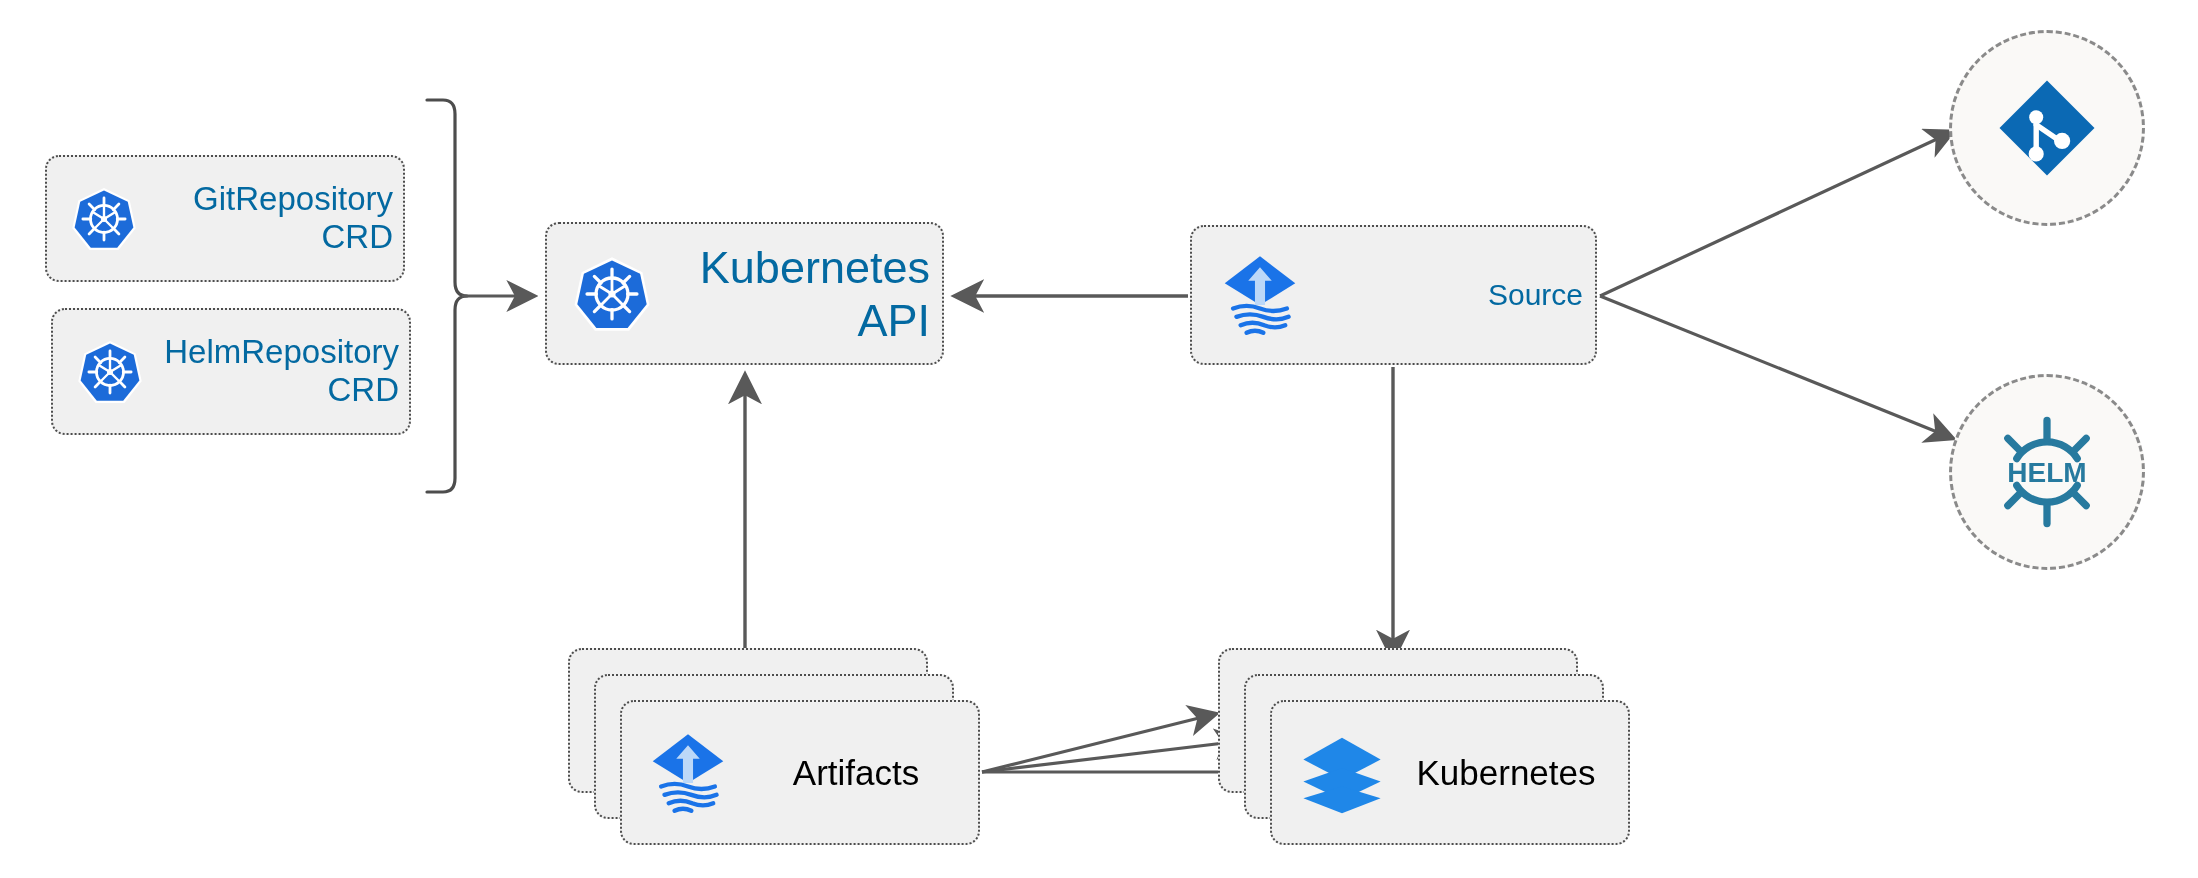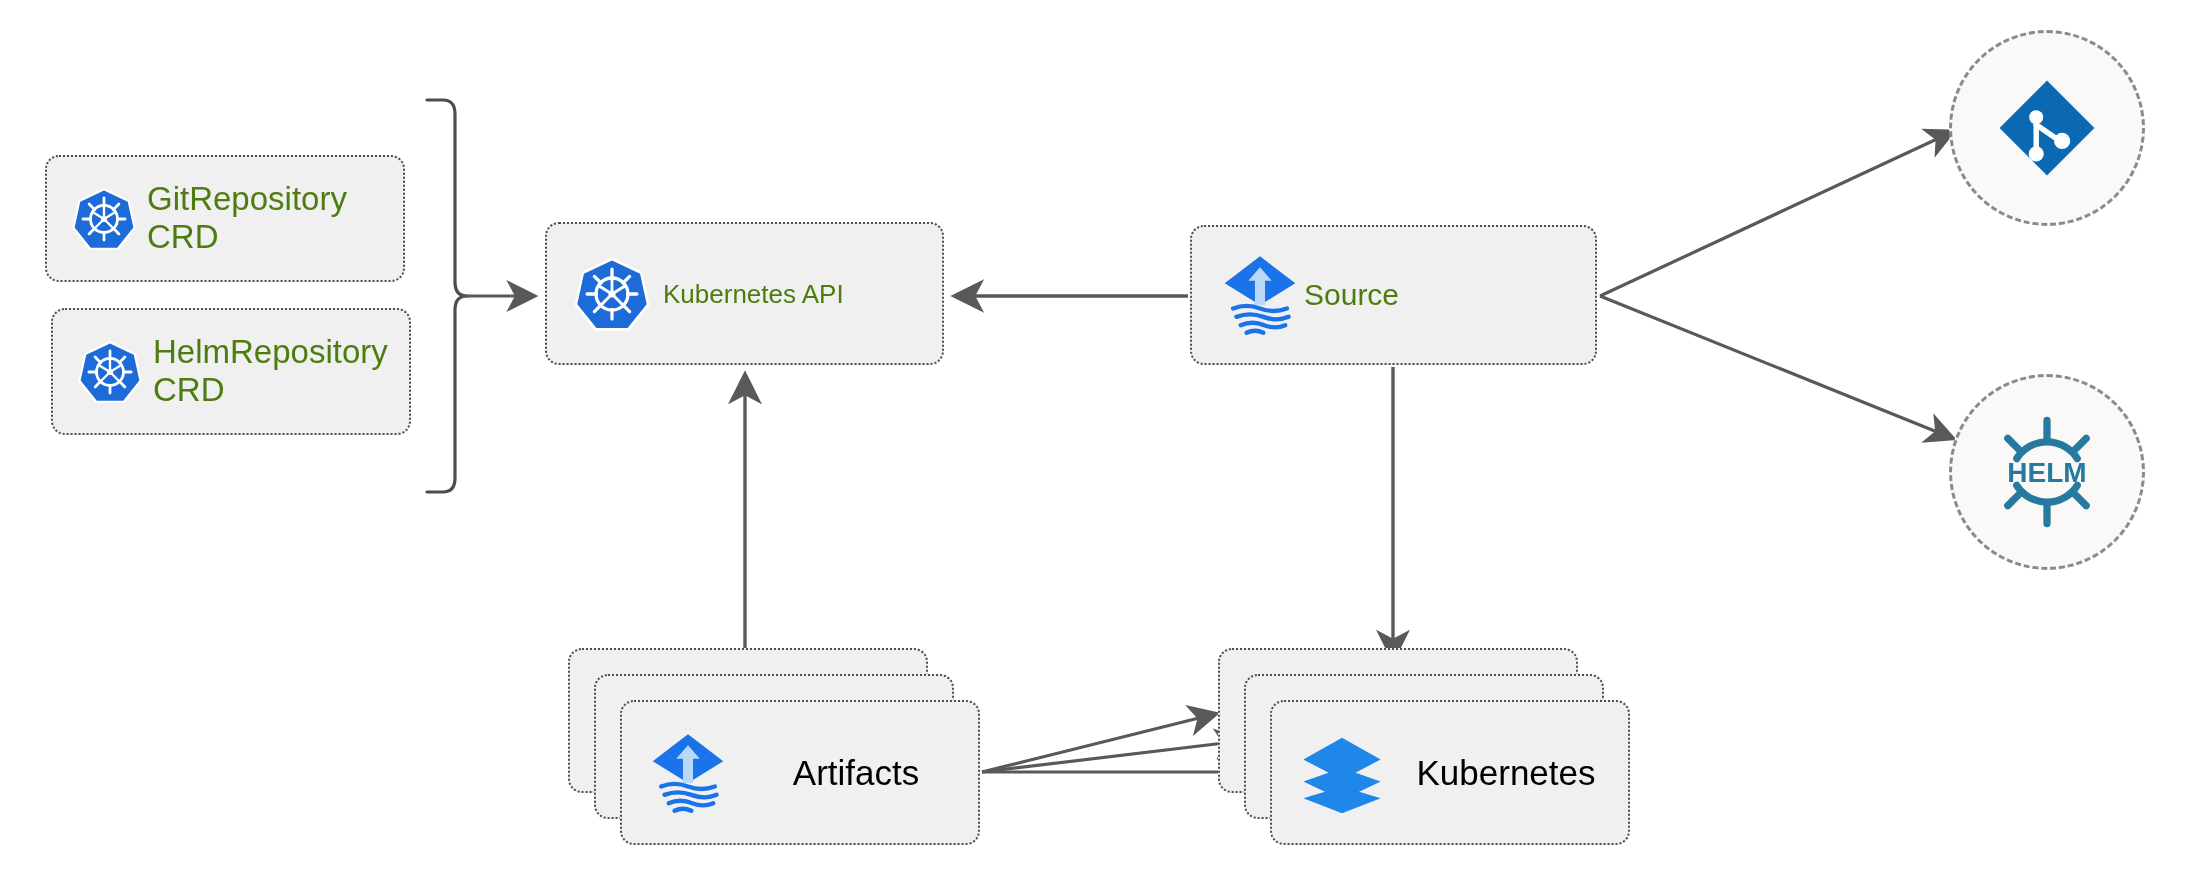--- a/index.html
+++ b/index.html
@@ -3,33 +3,33 @@
 <meta charset="utf-8">
 <style>
   html,body{margin:0;padding:0;background:#ffffff;}
   body{width:2198px;height:878px;overflow:hidden;
        font-family:"Liberation Sans","DejaVu Sans",sans-serif;}
   #stage{position:relative;width:2198px;height:878px;background:#ffffff;}
 
   .node{position:absolute;box-sizing:border-box;background:#f0f0f0;
         border:2px dotted #4d4d4d;border-radius:14px;display:flex;
         align-items:center;}
-  .node .lbl{color:#4d7c0f;font-size:33px;line-height:1.18;text-align:left;}
+  .node .lbl{color:#0369a1;font-size:33px;line-height:1.18;text-align:right;}
 
   .crd{width:360px;height:127px;border-radius:14px;}
   .crd .ico{position:absolute;left:24px;top:50%;transform:translateY(-50%);
             width:66px;height:66px;}
   .crd .lbl{position:absolute;left:100px;right:10px;top:50%;
             transform:translateY(-50%);}
 
   .kapi{left:545px;top:222px;width:399px;height:143px;}
   .kapi .ico{position:absolute;left:26px;top:50%;transform:translateY(-50%);
              width:78px;height:78px;}
   .kapi .lbl{position:absolute;left:116px;right:12px;top:50%;
-             transform:translateY(-50%);font-size:26px;}
+             transform:translateY(-50%);font-size:45px;}
 
   .srcc{left:1190px;top:225px;width:407px;height:140px;}
   .srcc .ico{position:absolute;left:26px;top:50%;transform:translateY(-50%);
              width:84px;height:84px;}
   .srcc .lbl{position:absolute;left:112px;right:12px;top:50%;
              transform:translateY(-50%);font-size:30px;}
 
   .circ{position:absolute;box-sizing:border-box;width:196px;height:196px;
         border-radius:50%;background:#faf9f7;border:3px dashed #8a8a8a;
         display:flex;align-items:center;justify-content:center;}

